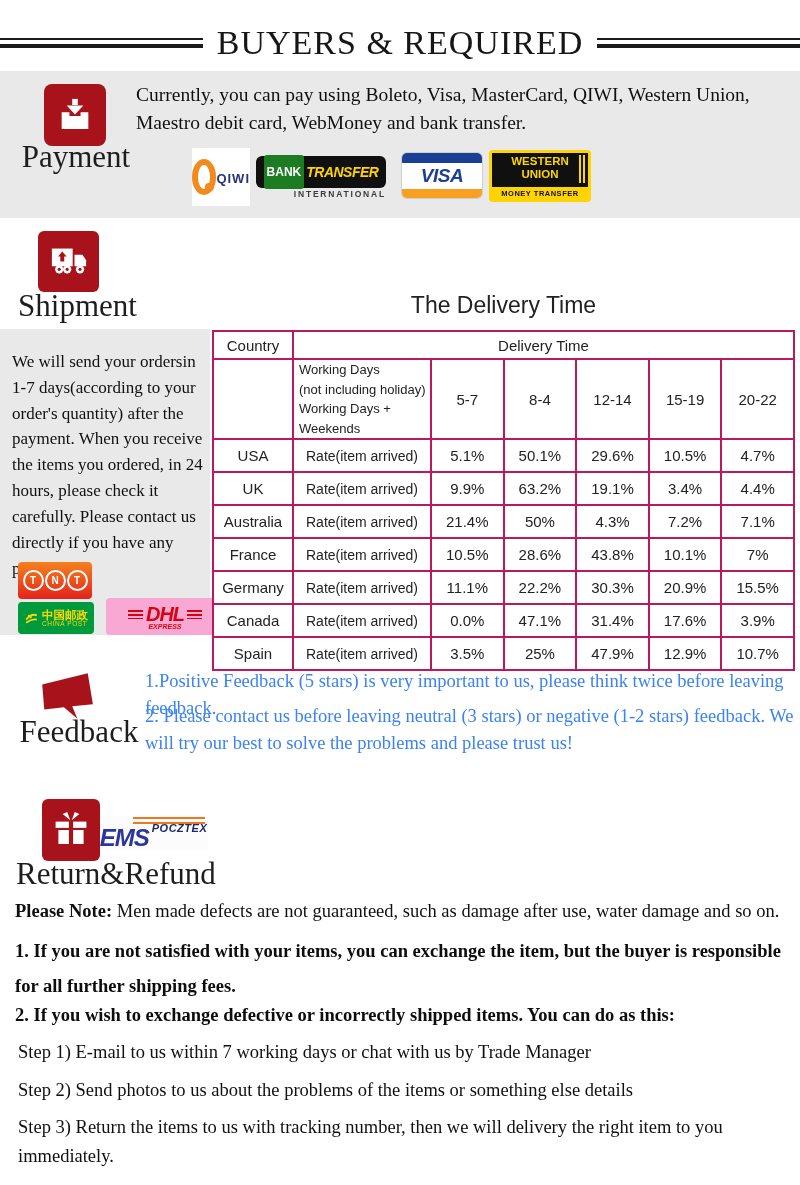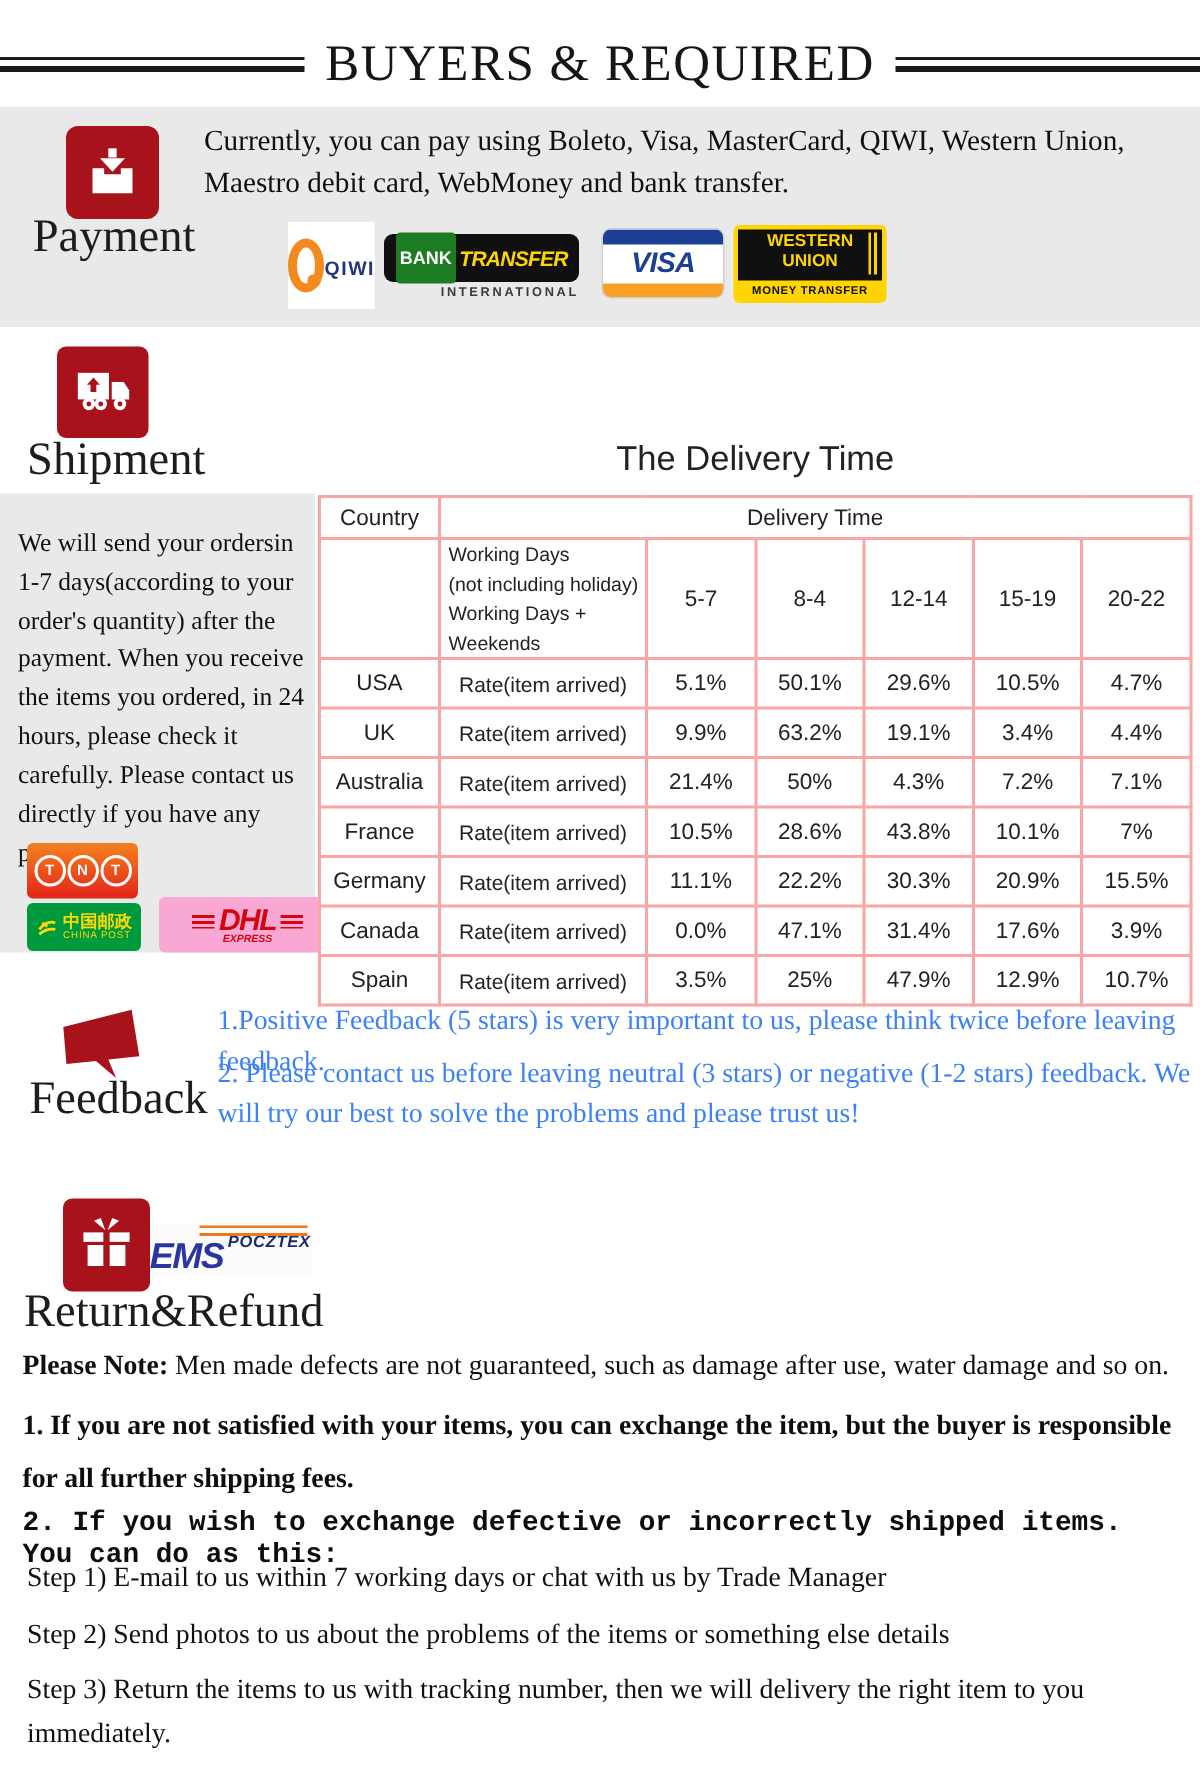--- a/index.html
+++ b/index.html
@@ -60,21 +60,21 @@
   .cp-en{color:#ffd900;font-size:6.5px;letter-spacing:0.6px;}
   .dhl{left:106px;top:269px;width:118px;height:37px;background:#f9a8d4;display:flex;flex-direction:column;align-items:center;justify-content:center;}
   .dhl-row{display:flex;align-items:center;gap:3px;}
   .dhl-dash{width:15px;height:9px;background:repeating-linear-gradient(to bottom,#d40511 0 2px,transparent 2px 4px);}
   .dhl-txt{color:#d40511;font-weight:900;font-style:italic;font-size:20px;letter-spacing:-1px;}
   .dhl-sub{color:#d40511;font-style:italic;font-weight:bold;font-size:7px;margin-top:-3px;}
 
   
   .dtable{position:absolute;left:212px;top:330px;width:583px;height:306px;border-collapse:collapse;
           background:#fff;font-family:"Liberation Sans",sans-serif;color:#222;table-layout:fixed;}
-  .dtable td{border:2px solid #fca5a5;text-align:center;font-size:15px;padding:0;}
+  .dtable td{border:2px solid #be185d;text-align:center;font-size:15px;padding:0;}
   .dtable .r1 td{height:26px;font-size:15px;}
   .dtable .r2 td{height:60px;}
   .dtable td.wd{text-align:left;font-size:13px;line-height:1.5;padding-left:5px;}
   .dtable .drow td{height:31px;}
   .dtable td.rate{font-size:14px;}
 
   
   .fb-p{position:absolute;font-size:18.5px;line-height:1.45;color:#3b82f6;}
 
   
@@ -289,21 +289,21 @@
       <rect x="16.5" y="10" width="9.5" height="4.5" fill="#fff"></rect>
       <rect x="6" y="16" width="7.5" height="10" fill="#fff"></rect>
       <rect x="16.5" y="16" width="7.5" height="10" fill="#fff"></rect>
     </svg>
   </div>
   <div class="sec-label" style="left:16px;top:856px;width:200px;text-align:left;">Return&amp;Refund</div>
 
   <p class="note" style="margin:0;"><b>Please Note:</b><span> Men made defects are not guaranteed, such as damage after use, water damage and so on.</span></p>
 
   <div class="bold-p" style="left:15px;top:934px;width:768px;font-size:18.5px;line-height:1.9;">1. If you are not satisfied with your items, you can exchange the item, but the buyer is responsible for all further shipping fees.</div>
-  <div class="bold-p" style="left:15px;top:1005px;width:768px;font-size:18.5px;font-family:Liberation Mono, monospace;">2. If you wish to exchange defective or incorrectly shipped items. You can do as this:</div>
+  <div class="bold-p" style="left:15px;top:1005px;width:768px;font-size:18.5px;">2. If you wish to exchange defective or incorrectly shipped items. You can do as this:</div>
 
   <div class="steps">
     <p>Step 1) E-mail to us within 7 working days or chat with us by Trade Manager</p>
     <p>Step 2) Send photos to us about the problems of the items or something else details</p>
     <p>Step 3) Return the items to us with tracking number, then we will delivery the right item to you immediately.</p>
   </div>
 
 </div>
 
 </body></html>

